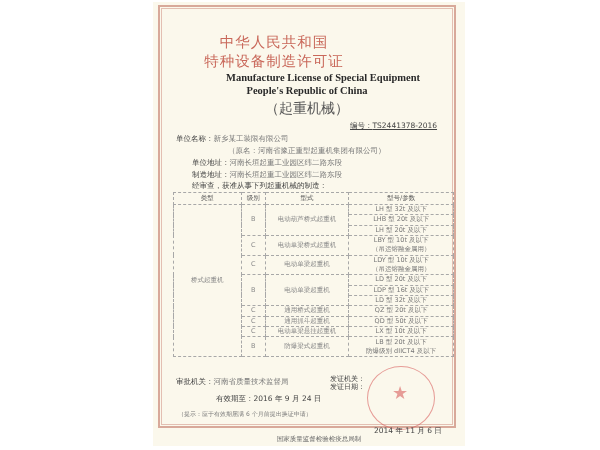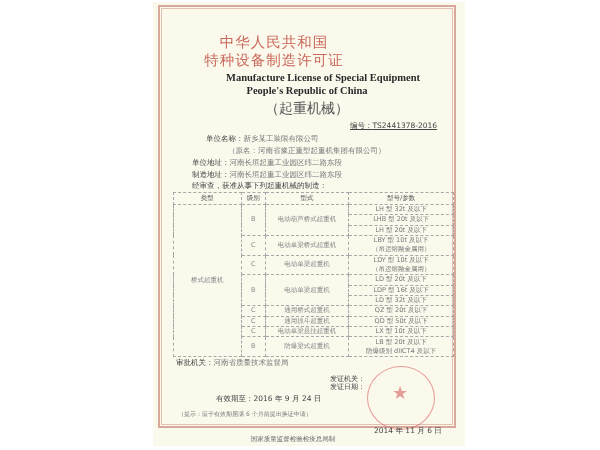--- a/index.html
+++ b/index.html
@@ -44,42 +44,42 @@
   .tbl th { font-weight:normal; color:#555; height:11px; }
   .tbl td.model { color:#777; }
   .stamp {
     position:absolute; left:367px; top:366px; width:66px; height:62px;
     border:1.5px solid rgba(214,80,80,0.55); border-radius:50%;
   }
   .stamp-star {
     position:absolute; left:392px; top:382px; color:rgba(214,80,80,0.55); font-size:18px;
   }
   .footer {
-    position:absolute; left:144px; top:435px; width:298px; text-align:center;
+    position:absolute; left:170px; top:435px; width:298px; text-align:center;
     font-size:6.5px; color:#666;
   }
 </style>
 </head>
 <body>
 
 <div class="paper"></div>
 <div class="border-outer"></div>
 <div class="border-inner"></div>
 
 <div class="title-cn" style="top:33px;">中华人民共和国</div>
-<div class="title-cn" style="top:52px;font-family:Liberation Mono, monospace;">特种设备制造许可证</div>
+<div class="title-cn" style="top:52px;">特种设备制造许可证</div>
 <div class="title-en" style="top:71px;padding-left:16px;">Manufacture License of Special Equipment</div>
 <div class="title-en" style="top:84px;">People's Republic of China</div>
 <div class="subtitle" style="top:100px;">（起重机械）</div>
 
 <div class="faint dark" style="left:350px; top:121px;text-decoration:underline;">
   <span>编号：</span><span>TS2441378-2016</span>
 </div>
 
-<div class="faint" style="left:206px; top:134px;">
+<div class="faint" style="left:176px; top:134px;">
   <span class="dark">单位名称：</span><span>新乡某工装限有限公司</span>
 </div>
 <div class="faint" style="left:228px; top:146px;">（原名：河南省豫正重型起重机集团有限公司）</div>
 <div class="faint" style="left:192px; top:158px;">
   <span class="dark">单位地址：</span><span>河南长垣起重工业园区纬二路东段</span>
 </div>
 <div class="faint" style="left:192px; top:170px;">
   <span class="dark">制造地址：</span><span>河南长垣起重工业园区纬二路东段</span>
 </div>
 <div class="faint dark" style="left:192px; top:181px;">经审查，获准从事下列起重机械的制造：</div>
@@ -159,21 +159,21 @@
           <div>LB 型 20t 及以下</div>
           <div>防爆级别 dIICT4 及以下</div>
         </td>
   </tr>
 </tbody>
   </table>
 
 <div class="stamp"></div>
 <div class="stamp-star">★</div>
 
-<div class="faint" style="left:176px; top:358px;">
+<div class="faint" style="left:176px; top:377px;">
   <span class="dark">审批机关：</span><span>河南省质量技术监督局</span>
 </div>
 <div class="faint dark" style="left:330px; top:374px; font-size:7px;">发证机关：</div>
 <div class="faint dark" style="left:330px; top:382px; font-size:7px;">发证日期：</div>
 <div class="faint dark" style="left:374px; top:394px; font-size:7.5px;margin-top:32px;">2014 年 11 月 6 日</div>
 
 <div class="faint" style="left:176px; top:394px;margin-left:40px;">
   <span class="dark">有效期至：</span><span class="dark">2016 年 9 月 24 日</span>
 </div>
 <div class="faint" style="left:178px; top:410px; font-size:6px;">（提示：应于有效期届满 6 个月前提出换证申请）</div>

